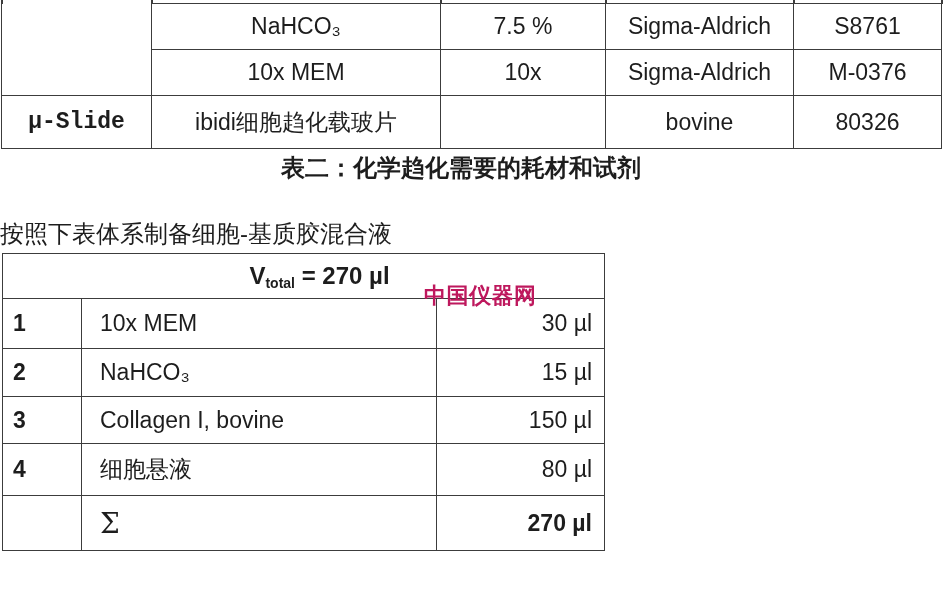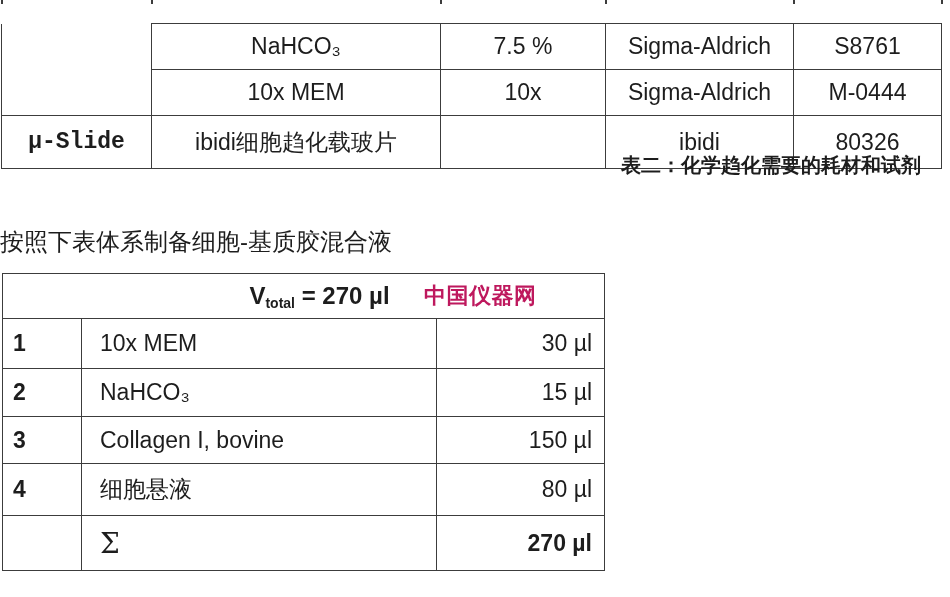--- a/index.html
+++ b/index.html
@@ -1,37 +1,37 @@
 <!DOCTYPE html>
 <html><head>
 <meta charset="utf-8">
 <style>
   html,body { margin:0; padding:0; background:#ffffff; }
   .page {
     position:relative; width:950px; height:597px; overflow:hidden;
     background:#ffffff; color:#1d1d1d;
     font-family:"Liberation Sans","DejaVu Sans",sans-serif;
   }
-  table { border-collapse:collapse; table-layout:fixed;margin-top:20px; }
+  table { border-collapse:collapse; table-layout:fixed; }
   td {
     border:1.5px solid #3c3c3c; padding:0;
     font-size:23px; vertical-align:middle; overflow:hidden; white-space:nowrap;
   }
   
   .t1 { position:absolute; left:1px; top:3px; }
   .t1 td { text-align:center; }
   .t1 .item-cell { font-weight:bold;font-family:Liberation Mono, monospace; }
   .t1 .cut-cell { border-top:none; }
   .stub { position:absolute; top:0; width:1.5px; height:4px; background:#3c3c3c; }
   
   .caption {
     position:absolute; left:1px; top:152px; width:920px;
-    text-align:right; font-weight:bold; font-size:20px;
+    text-align:center; font-weight:bold; font-size:24px;
   }
-  .para { position:absolute; left:0; top:226px; font-size:24px; }
+  .para { position:absolute; left:0; top:218px; font-size:24px; }
   
   .t2 { position:absolute; left:2px; top:253px; }
   .t2 .title-cell { text-align:center; font-weight:bold; font-size:24px;padding-left:32px; }
   .t2 .sub { font-size:14px; font-weight:bold; vertical-align:-4px; }
   .t2 .no-cell { padding-left:10px; font-weight:bold; text-align:left; }
   .t2 .comp-cell { padding-left:18px; text-align:left; }
   .t2 .vol-cell { padding-right:12px; text-align:right; }
   .t2 .head td { font-weight:bold; }
   .t2 .sigma { font-family:"DejaVu Serif",serif; font-size:28px; }
   .t2 .bold { font-weight:bold; }
@@ -66,27 +66,27 @@
       <td class="cut-cell" rowspan="2"></td>
       <td>NaHCO₃</td>
       <td>7.5 %</td>
       <td>Sigma-Aldrich</td>
       <td>S8761</td>
     </tr>
     <tr style="height:46px">
       <td>10x MEM</td>
       <td>10x</td>
       <td>Sigma-Aldrich</td>
-      <td>M-0444</td>
+      <td>M-0376</td>
     </tr>
     <tr style="height:53px">
       <td class="item-cell">µ-Slide</td>
       <td>ibidi细胞趋化载玻片</td>
       <td></td>
-      <td>ibidi</td>
+      <td>bovine</td>
       <td>80326</td>
     </tr>
   </tbody>
     </table>
 
   <div class="caption">表二：化学趋化需要的耗材和试剂</div>
 
   <div class="para">按照下表体系制备细胞-基质胶混合液</div>
 
   <div class="watermark">中国仪器网</div>

